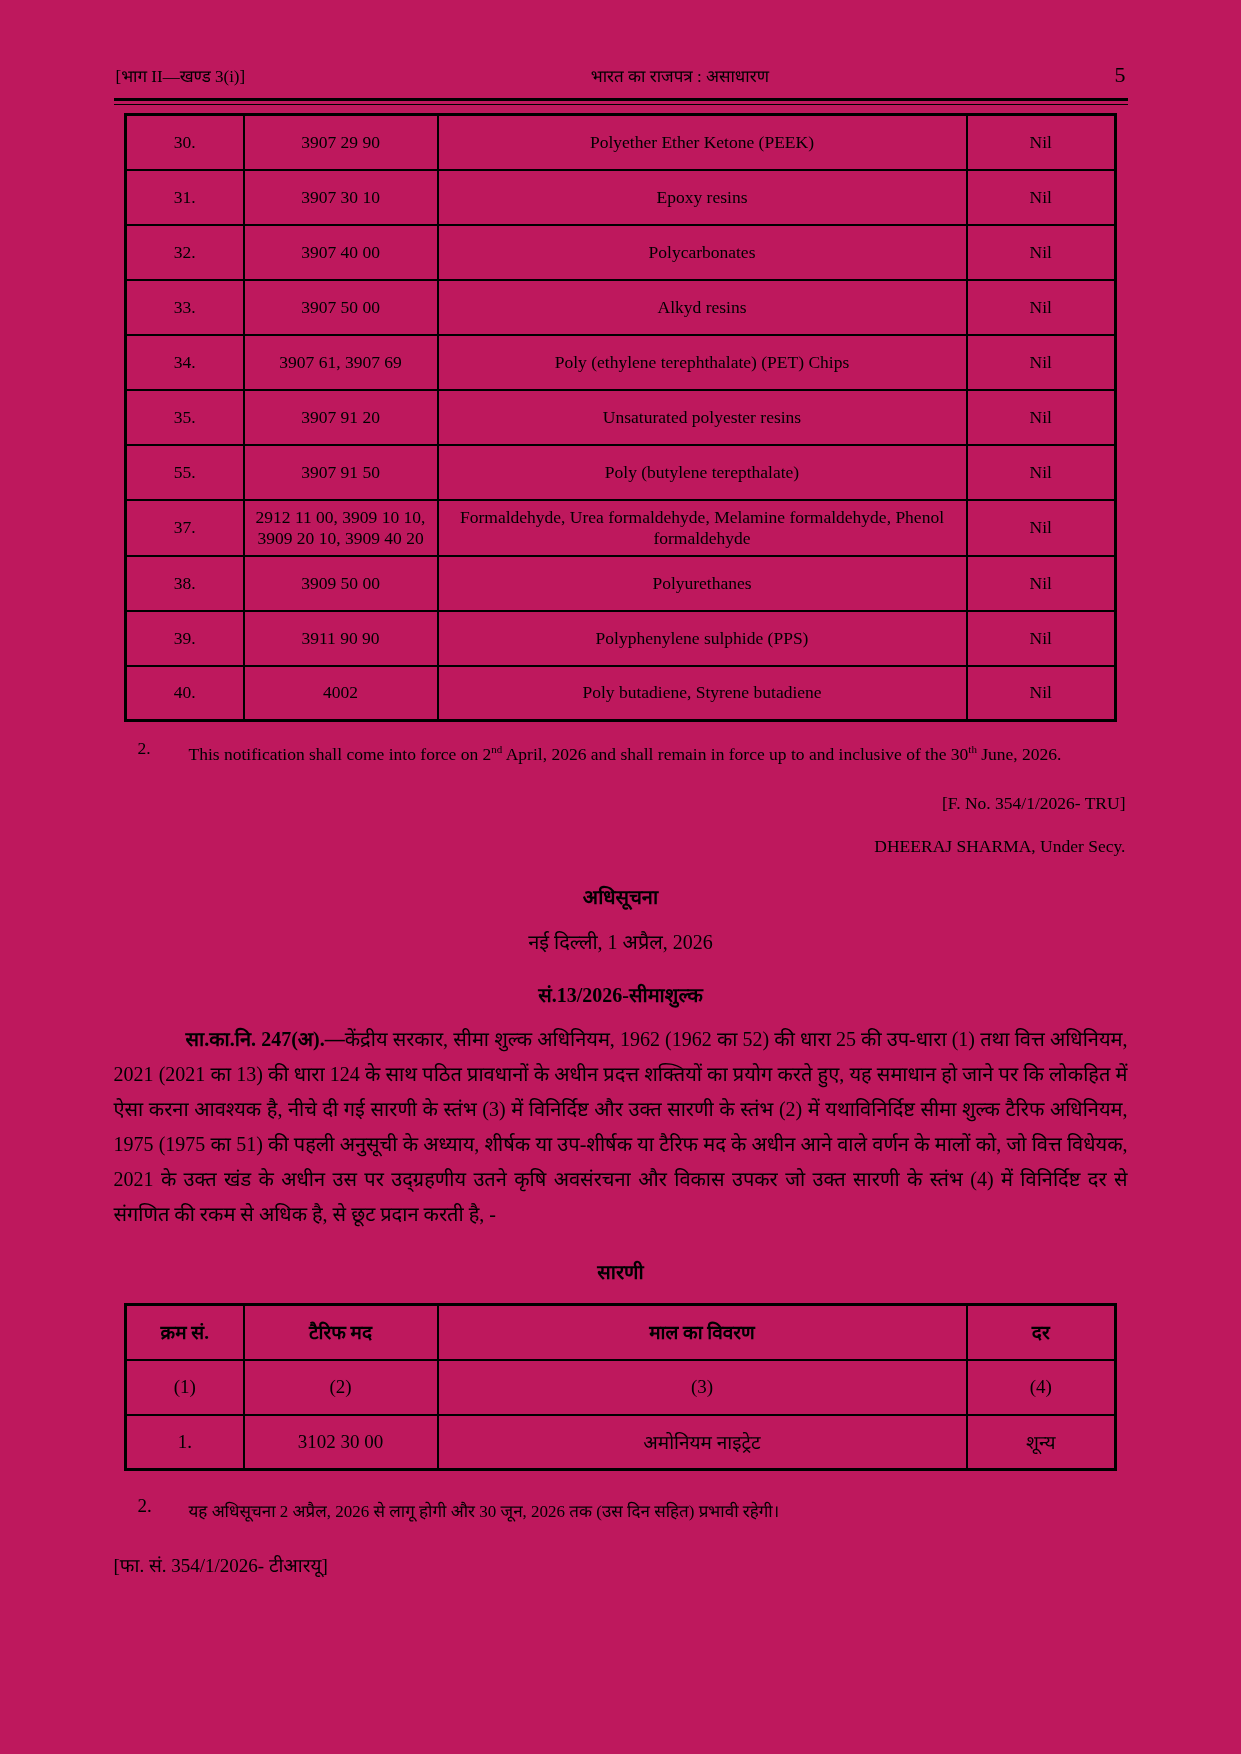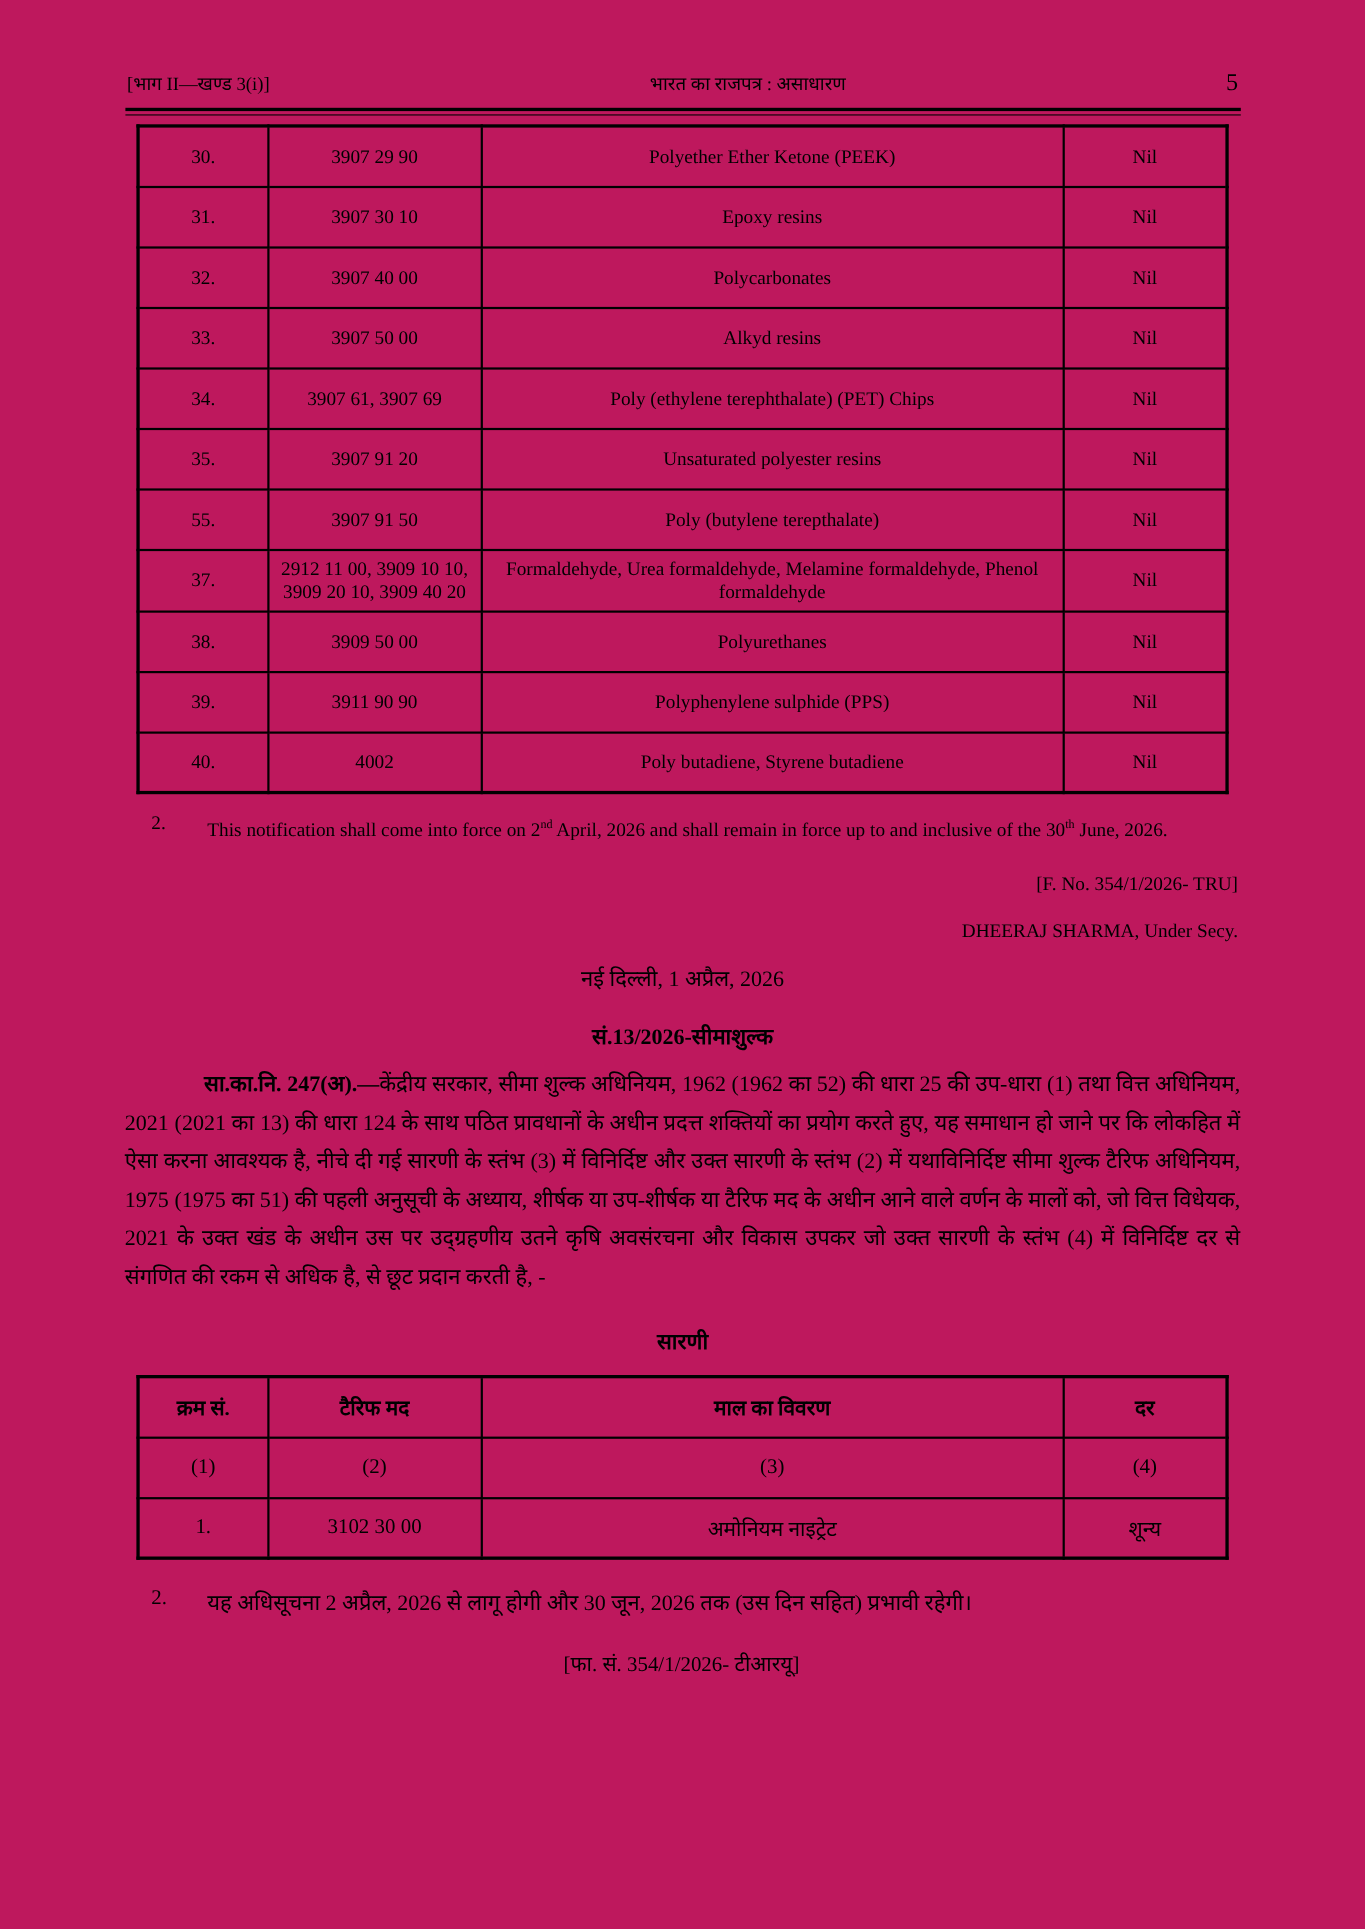--- a/index.html
+++ b/index.html
@@ -32,22 +32,22 @@
   
   .hi{font-family:"Liberation Serif","DejaVu Sans",serif;}
   .center-b{text-align:center;font-weight:bold;font-size:20px;margin-top:26px;}
   .center-n{text-align:center;font-size:20px;margin-top:18px;}
   .para-hi-main{font-size:20px;line-height:35px;text-align:justify;text-indent:72px;margin-top:14px;}
   .para-hi-main .lead{font-weight:bold;}
   table.t2 td{height:55px;font-size:19px;}
   table.t2 tr.hd td{font-weight:bold;}
   .para-hi2{display:flex;margin:24px 0 0 24px;width:966px;}
   .para-hi2 .para-num{font-size:19px;}
-  .para-body-hi{flex:1;font-size:20px;line-height:33px;}
-  .right-line-hi{text-align:center;font-size:19px;margin-top:24px;padding-right:2px;}
+  .para-body-hi{flex:1;font-size:17px;line-height:33px;}
+  .right-line-hi{text-align:left;font-size:19px;margin-top:24px;padding-right:2px;}
   sup{font-size:11px;line-height:0;}
 </style>
 </head>
 <body>
 
 <div class="page">
   <div class="content">
 
     <div class="hdr">
       <span class="hdr-left hi">[भाग II—खण्ड  3(i)]</span>
@@ -128,20 +128,21 @@
     </table>
 
     <div class="para-en">
       <div class="para-num">2.</div>
       <div class="para-body-en"><span>This notification shall come into force on 2</span><sup>nd</sup><span> April, 2026 and shall remain in force up to and inclusive of the 30</span><sup>th</sup><span> June, 2026.</span></div>
     </div>
 
     <div class="right-line">[F. No. 354/1/2026- TRU]</div>
     <div class="right-line">DHEERAJ SHARMA, Under Secy.</div>
 
+    <div class="center-b hi">अधिसूचना</div>
     <div class="center-n hi">नई दिल्ली, 1 अप्रैल, 2026</div>
     <div class="center-b hi">सं.13/2026-सीमाशुल्क</div>
 
     <div class="para-hi-main hi"><span class="lead">सा.का.नि. 247(अ).—</span><span>केंद्रीय सरकार, सीमा शुल्क अधिनियम, 1962 (1962 का 52) की धारा 25 की उप-धारा (1) तथा वित्त अधिनियम, 2021 (2021 का 13) की धारा 124 के साथ पठित प्रावधानों के अधीन प्रदत्त शक्तियों का प्रयोग करते हुए, यह समाधान हो जाने पर कि लोकहित में ऐसा करना आवश्यक है, नीचे दी गई सारणी के स्तंभ (3) में विनिर्दिष्ट और उक्त सारणी के स्तंभ (2) में यथाविनिर्दिष्ट सीमा शुल्क टैरिफ अधिनियम, 1975 (1975 का 51) की पहली अनुसूची के अध्याय, शीर्षक या उप-शीर्षक या टैरिफ मद के अधीन आने वाले वर्णन के मालों को, जो वित्त विधेयक, 2021 के उक्त खंड के अधीन उस पर उद्ग्रहणीय उतने कृषि अवसंरचना और विकास उपकर जो उक्त सारणी के स्तंभ (4) में विनिर्दिष्ट दर से संगणित की रकम से अधिक है, से छूट प्रदान करती है, -</span></div>
 
     <div class="center-b hi">सारणी</div>
 
     <table class="gz t2 hi" style="margin-top:18px;">
       <tbody>
         <tr class="hd">

